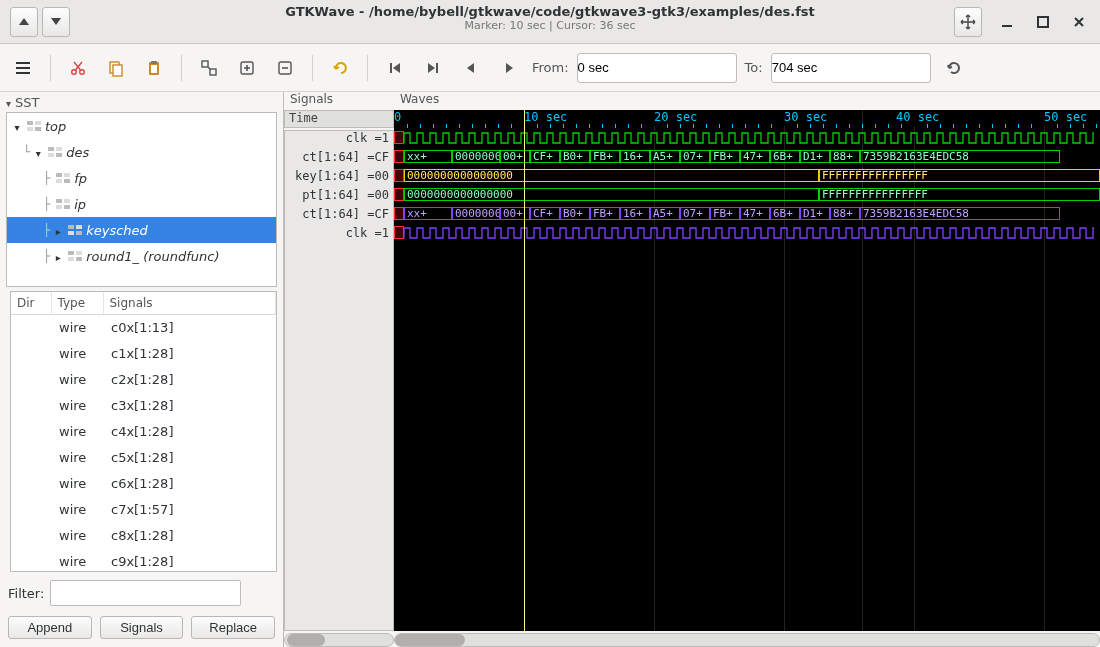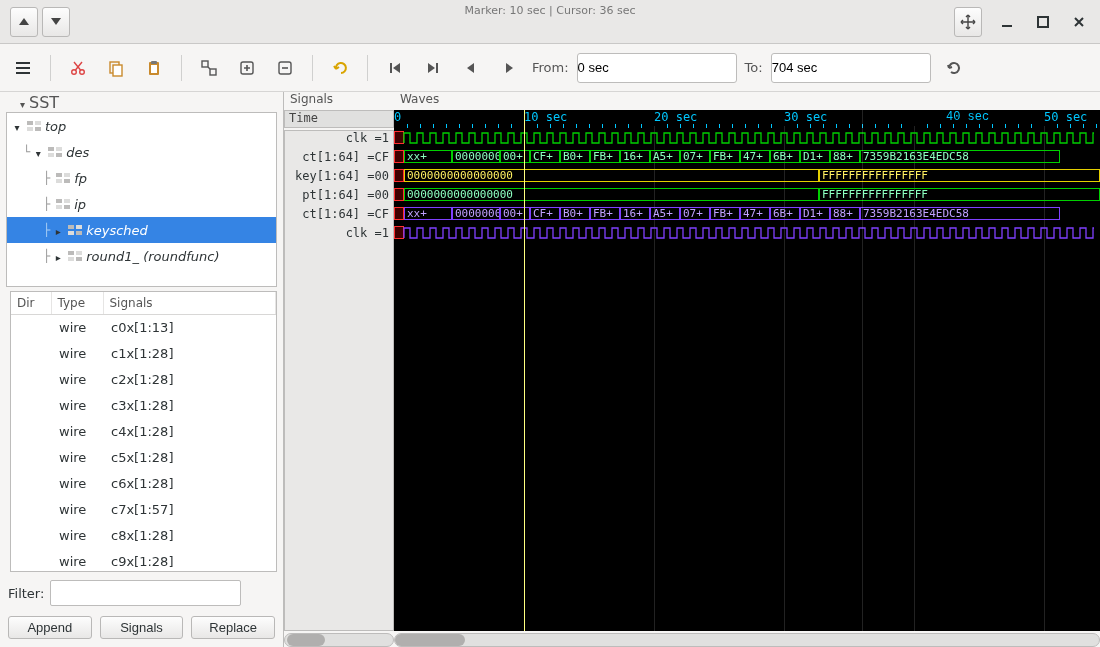--- a/index.html
+++ b/index.html
@@ -26,21 +26,21 @@
   .time-input { width: 160px; height:30px; border:1px solid #bdbcbb; background:#fff; border-radius:3px; padding:2px 0; font-size:13px; }
   
   svg { display:block; }
 
   
   .workspace { display:flex; height: calc(647px - 44px - 48px); }
   .leftcol { width: 284px; display:flex; flex-direction:column; border-right:1px solid #bdbcbb; min-width:0;}
   .rightcol { flex:1; display:flex; flex-direction:row; min-width:0; }
 
   
-  .panel-header { font-size:16px; color:#555; padding:2px 20px; height:20px; display:flex; align-items:center; }
+  .panel-header { font-size:13px; color:#555; padding:2px 6px; height:20px; display:flex; align-items:center; }
   .panel-header .twist { margin-right:4px; }
   .tree { flex: 0 0 175px; border:1px solid #bdbcbb; margin:0 6px 4px 6px; background:#fff; overflow:hidden;font-style:italic; }
   .treerow { height:26px; display:flex; align-items:center; padding-left:4px; white-space:nowrap; }
   .treerow .twist { width:12px; text-align:center; color:#2e3436;}
   .twist::before { content:"▸"; font-size:10px; display:inline-block; }
   .twist.open::before { content:"▾"; }
   .treerow .branch { color:#999; padding:0 2px; font-family: monospace; font-size:12px;}
   .treerow .icon { width:14px; height:12px; margin:0 4px; display:inline-flex; align-items:center; justify-content:center; }
   .treerow.selected { background:#3584e4; color:#fff; }
   .treerow.selected .branch{ color:#a8cdf4;}
@@ -91,20 +91,21 @@
 <div class="titlebar">
   <div class="hdr-left">
     <button class="hdrbtn">
         <span class="triangle-up"></span>
       </button>
     <button class="hdrbtn">
         <span class="triangle-down"></span>
       </button>
   </div>
   <div class="title-stack">
+    <div class="apptitle">GTKWave - /home/bybell/gtkwave/code/gtkwave3-gtk3/examples/des.fst</div>
     <div class="subtitle">Marker: 10 sec  |  Cursor: 36 sec</div>
   </div>
   <div class="hdr-right">
     <button class="hdrbtn">
       <svg width="16" height="16" viewBox="0 0 16 16">
           <g stroke="#444" stroke-width="1.4" fill="none">
             <path d="M8 1v14M1 8h14"></path>
             <path d="M8 1l-2 2M8 1l2 2M8 15l-2-2M8 15l2-2M1 8l2-2M1 8l2 2M15 8l-2-2M15 8l-2 2"></path>
           </g>
         </svg>
@@ -440,21 +441,21 @@
             <span style="left: 390px;">30 sec</span>
             <div class="tick" style="left: 403px;"></div>
             <div class="tick" style="left: 416px;"></div>
             <div class="tick" style="left: 429px;"></div>
             <div class="tick" style="left: 442px;"></div>
             <div class="tick" style="left: 455px;"></div>
             <div class="tick" style="left: 468px;"></div>
             <div class="tick" style="left: 481px;"></div>
             <div class="tick" style="left: 494px;"></div>
             <div class="tick" style="left: 507px;"></div>
-            <span style="left: 552px; font-family: Liberation Mono, monospace;">40 sec</span>
+            <span style="left: 502px;">40 sec</span>
             <div class="tick" style="left: 533px;"></div>
             <div class="tick" style="left: 546px;"></div>
             <div class="tick" style="left: 559px;"></div>
             <div class="tick" style="left: 572px;"></div>
             <div class="tick" style="left: 585px;"></div>
             <div class="tick" style="left: 598px;"></div>
             <div class="tick" style="left: 611px;"></div>
             <div class="tick" style="left: 624px;"></div>
             <div class="tick" style="left: 637px;"></div>
             <span style="left: 650px;">50 sec</span>

